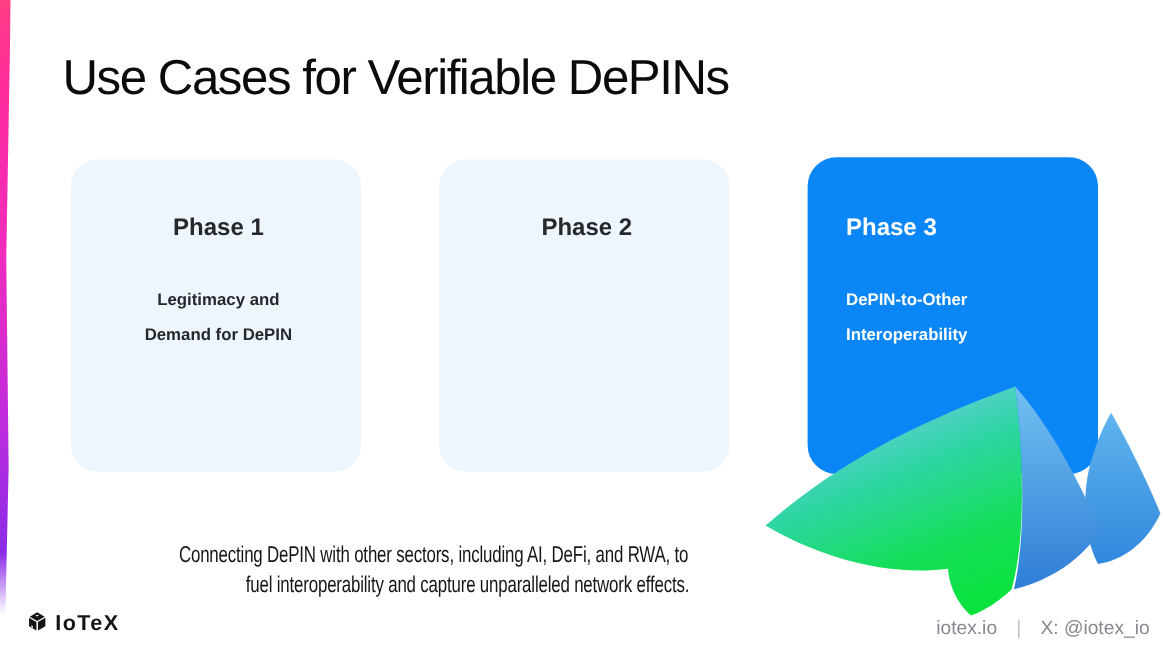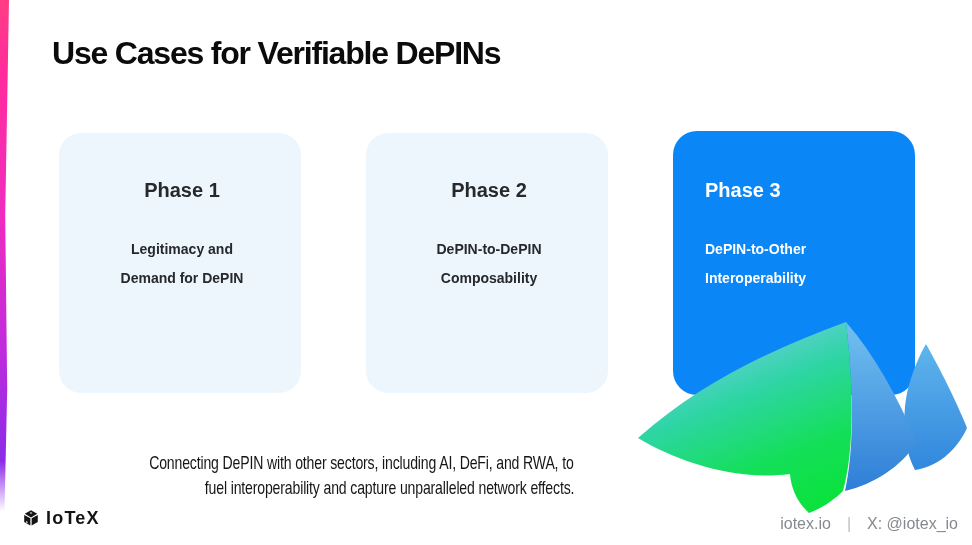--- a/index.html
+++ b/index.html
@@ -11,21 +11,21 @@
   
   .edge-strip {
     position:absolute; left:0; top:0; width:9px; height:512px; z-index:1;
     background:linear-gradient(180deg,#FF3E85 0%,#FF2C9C 14%,#F02CC0 42%,#C02BDC 68%,#8B2BE8 90%,rgba(139,43,232,0) 100%);
     clip-path:polygon(0 0,100% 0,58% 42%,80% 76%,50% 100%,0 100%);
     filter:blur(.4px);
   }
 
   .title {
     position:absolute; left:52px; top:14px; z-index:2;
-    font-size:32px; font-weight:700; letter-spacing:-1.2px; color:#0b0b0b;
+    font-size:41px; font-weight:400; letter-spacing:-1.2px; color:#0b0b0b;
   }
 
   .card {
     position:absolute; top:133px; width:242px; height:260px; z-index:2;
     border-radius:22px; box-sizing:border-box; padding:46px 28px 0 32px;
   }
   .card.light   { background:#EDF6FC; color:#26282B;text-align:center; }
   .card.primary { top:131px; height:264px; border-radius:24px; background:#0B86F6; color:#ffffff; padding-top:48px; }
   .card .phase  { font-size:20px; font-weight:700; }
   .card .body   { margin-top:33px; font-size:14px; font-weight:700; line-height:29px; }
@@ -37,21 +37,21 @@
   .description { position:absolute; left:16px; top:450px; width:558px; height:54px; z-index:3; color:#161616; }
   .desc-line {
     position:absolute; right:0; white-space:nowrap; font-size:19px; letter-spacing:-.2px;
     transform:scale(.74,1); transform-origin:100% 50%;
   }
   .desc-line.l1 { top:2px; }
   .desc-line.l2 { top:27px; }
 
   .swoosh { position:absolute; left:0; top:0; width:972px; height:545px; z-index:4; pointer-events:none; }
 
-  .logo { position:absolute; left:20px; top:508px; z-index:5; display:flex; align-items:flex-start; gap:4px; }
+  .logo { position:absolute; left:20px; top:508px; z-index:5; display:flex; align-items:center; gap:4px; }
   .logo-text { font-size:18px; font-weight:700; letter-spacing:1.2px; color:#141414; }
 
   .footer-right {
     position:absolute; right:14px; top:515px; z-index:5;
     display:flex; align-items:center; gap:16px;
     font-size:16px; color:#85898E;
   }
   .footer-sep { color:#B9BEC4; }
 </style>
 </head>
@@ -66,24 +66,20 @@
   <div class="card light card-1">
     <div class="phase">Phase 1</div>
     <div class="body">
       <span>Legitimacy and</span>
       <span>Demand for DePIN</span>
     </div>
   </div>
 
   <div class="card light card-2">
     <div class="phase">Phase 2</div>
-    <div class="body">
-      <span>DePIN-to-DePIN</span>
-      <span>Composability</span>
-    </div>
   </div>
 
   <div class="card primary card-3">
     <div class="phase">Phase 3</div>
     <div class="body">
       <span>DePIN-to-Other</span>
       <span>Interoperability</span>
     </div>
   </div>
 

